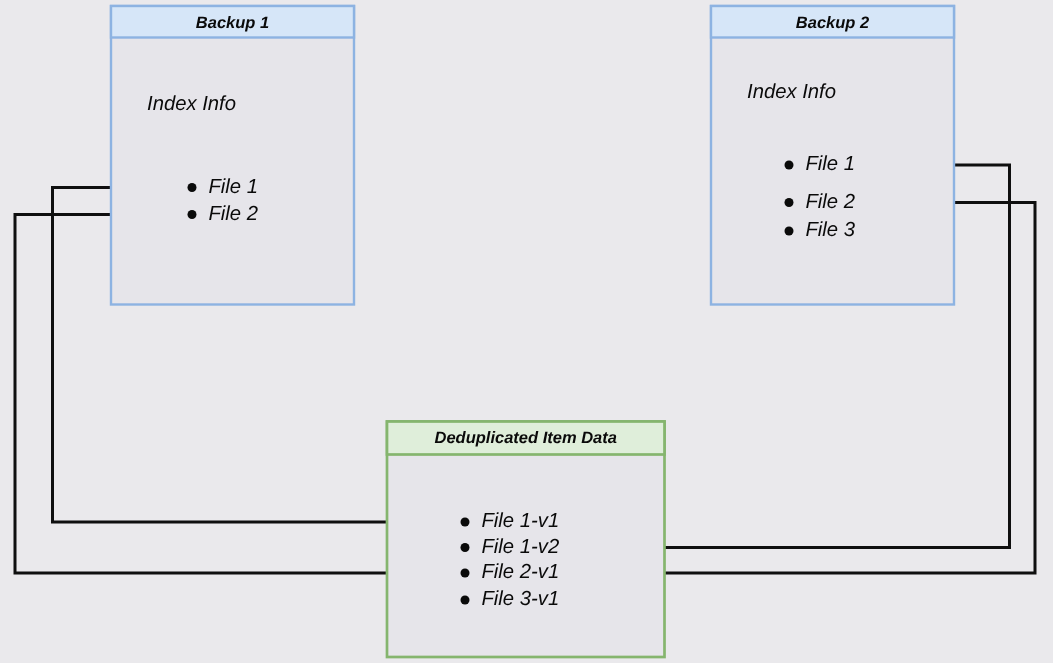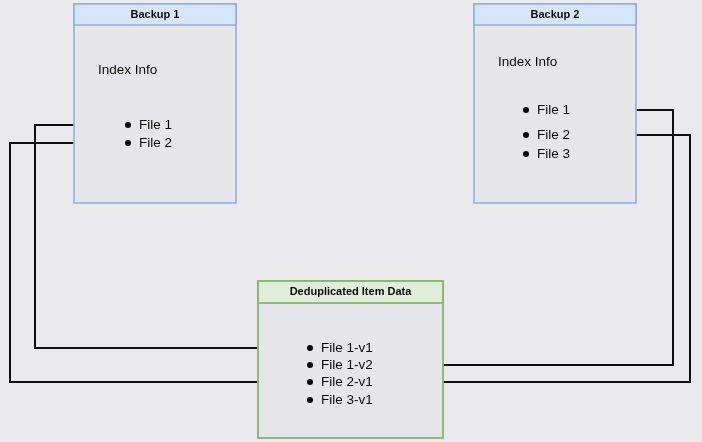--- a/index.html
+++ b/index.html
@@ -10,20 +10,21 @@
     width: 702px;
     height: 442px;
     background: #eae9ec;
     font-family: "Liberation Sans", sans-serif;
     overflow: hidden;
   }
   #canvas {
     position: relative;
     width: 702px;
     height: 442px;
+    font-style: italic;
   }
   svg.diagram {
     position: absolute;
     top: 0;
     left: 0;
     width: 702px;
     height: 442px;
   }
   .box-title {
     font-size: 11px;

